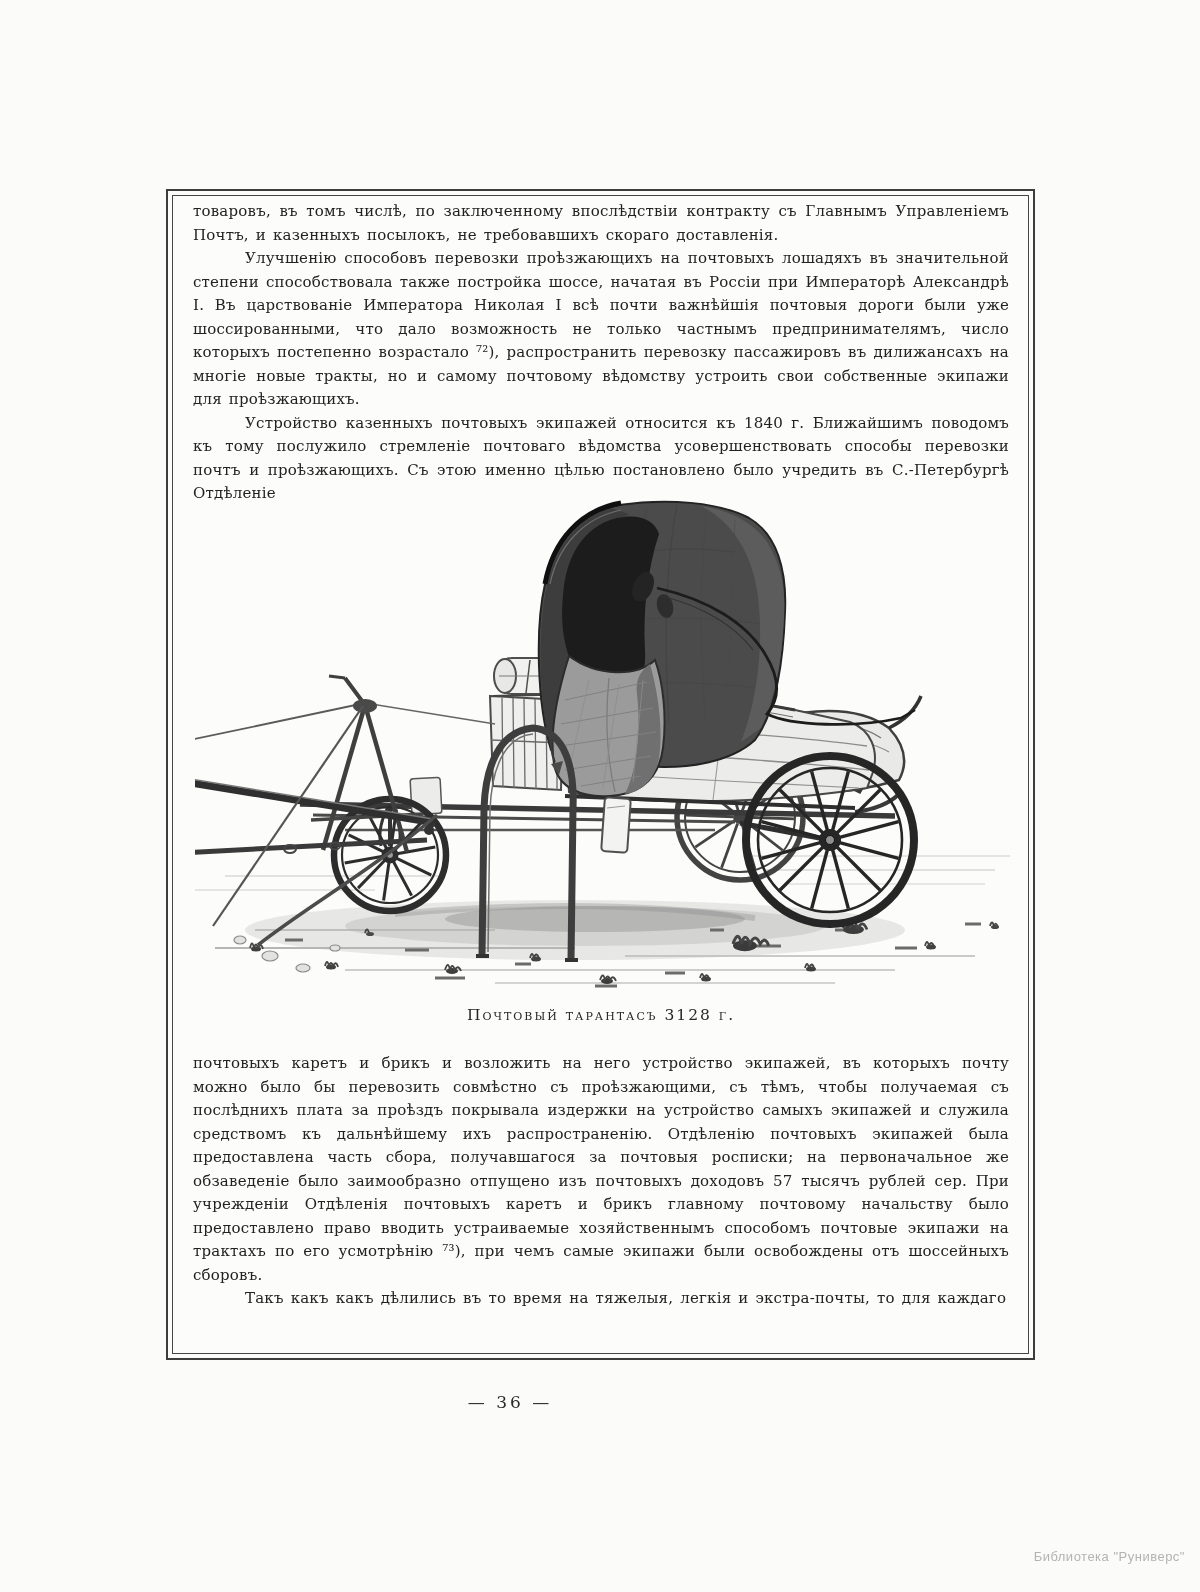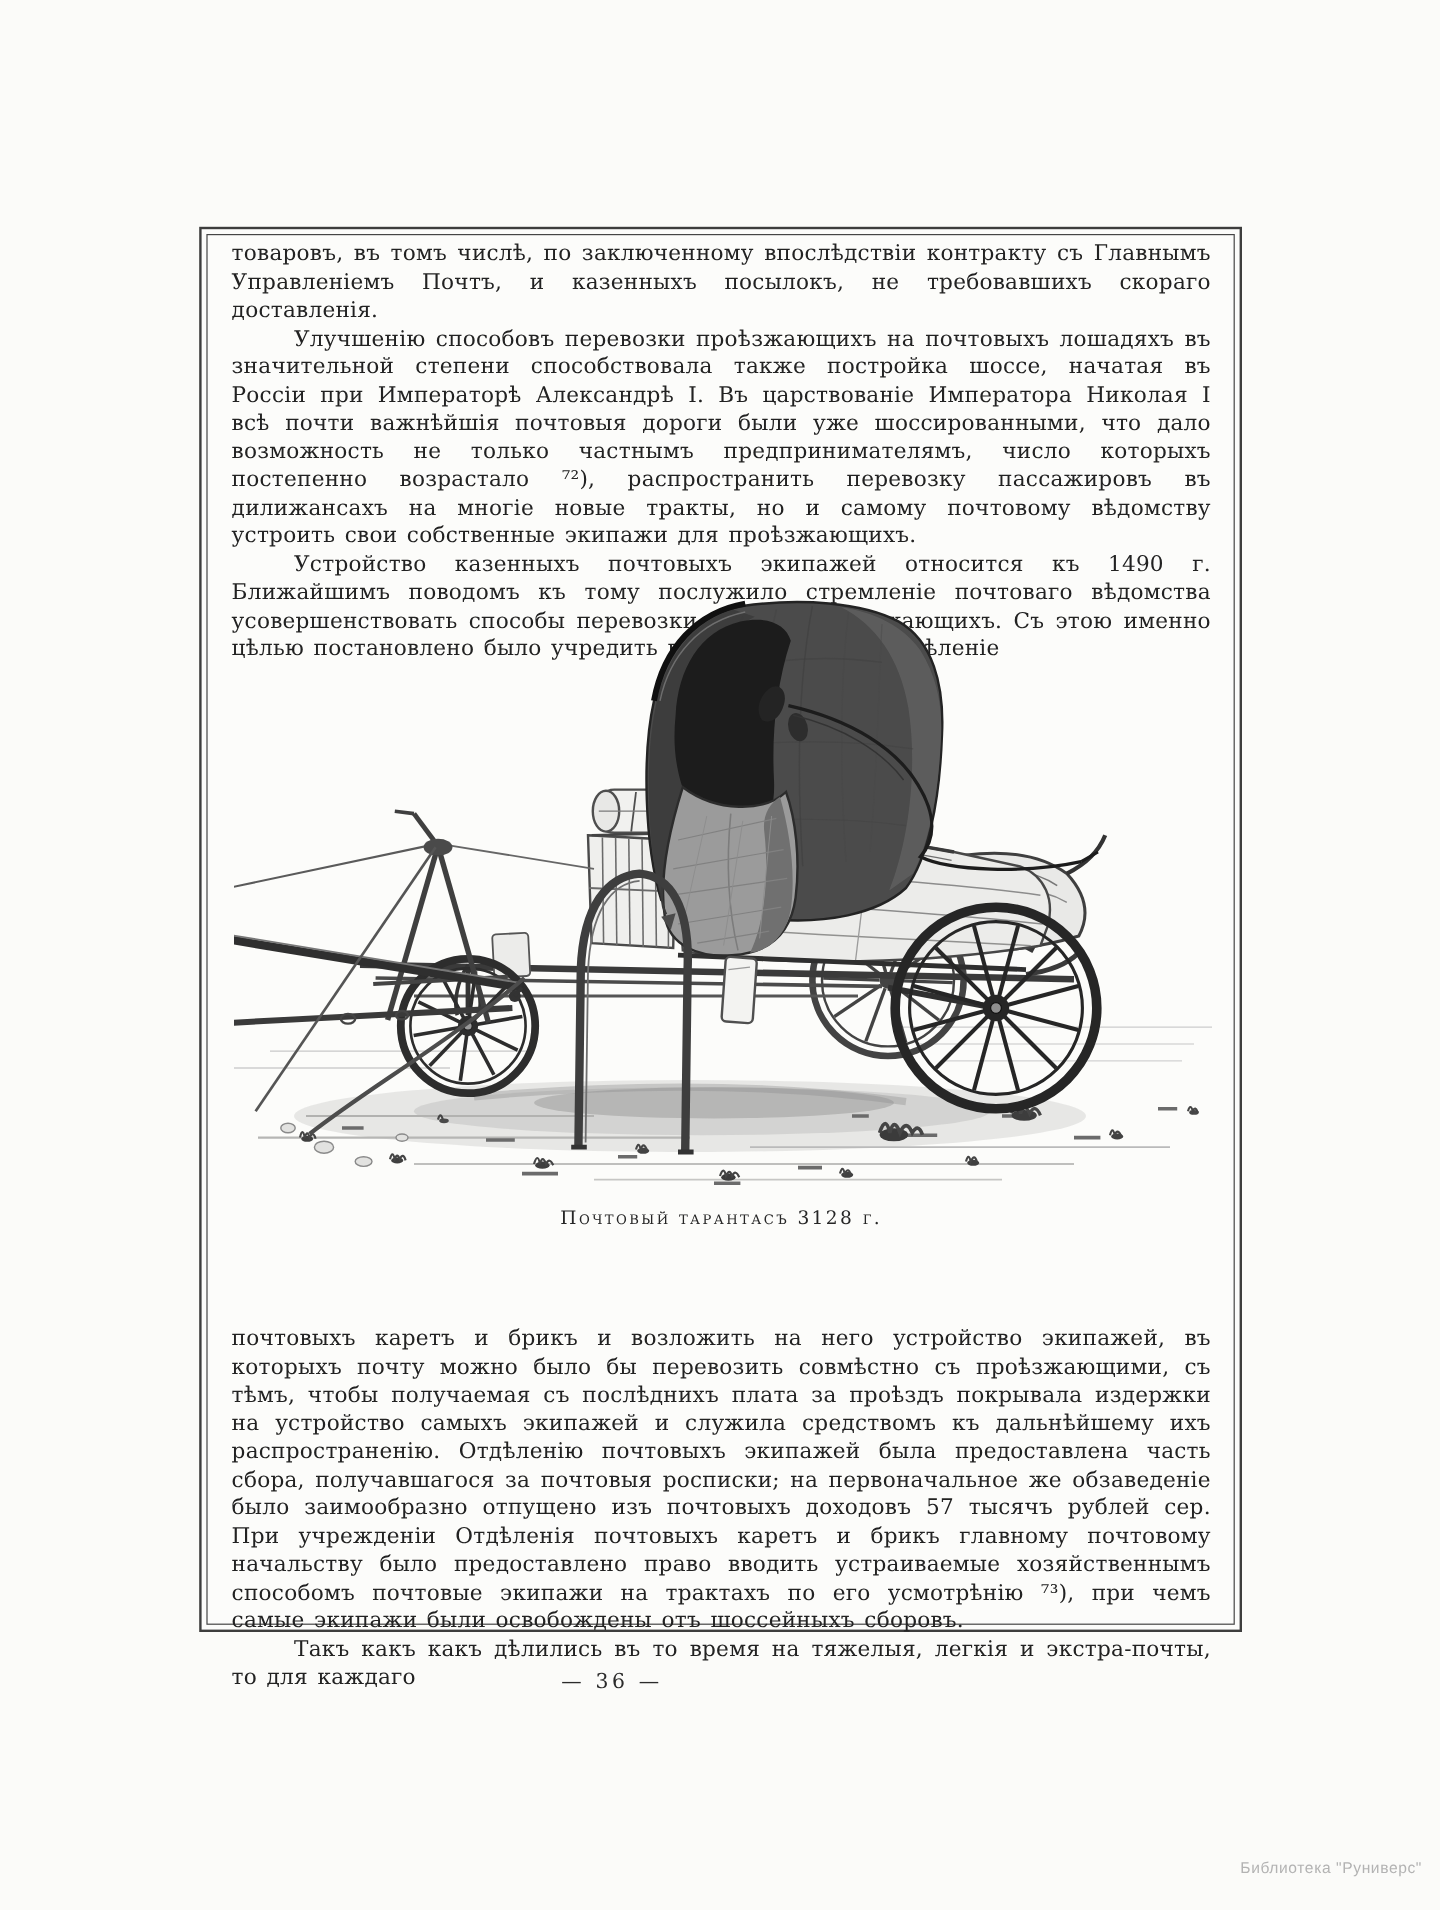--- a/index.html
+++ b/index.html
@@ -22,31 +22,31 @@
   }
   .frame-inner {
     width: 100%; height: 100%;
     border: 1px solid #454545;
     box-sizing: border-box;
   }
   .text-block {
     position: absolute;
     left: 193px;
     width: 816px;
-    font-size: 18px;
+    font-size: 15px;
     line-height: 23.5px;
     text-align: justify;
     letter-spacing: 0.2px;
     word-spacing: 2px;
     color: #222;
   }
   .text-block p { margin: 0; }
   .text-block p.indented { text-indent: 52px; }
   #block-top { top: 200px; }
-  #block-bottom { top: 1104px; }
+  #block-bottom { top: 1052px; }
   .figure-wrap {
     position: absolute;
     left: 195px; top: 478px;
     width: 820px; height: 515px;
   }
   .figure-caption {
     position: absolute;
     left: 193px; top: 1006px;
     width: 816px;
     text-align: center;
@@ -76,21 +76,21 @@
 </head>
 <body>
 
 <div class="page-frame">
   <div class="frame-inner"></div>
 </div>
 
 <div class="text-block" id="block-top">
   <p>товаровъ, въ томъ числѣ, по заключенному впослѣдствіи контракту съ Главнымъ Управленіемъ Почтъ, и казенныхъ посылокъ, не требовавшихъ скораго доставленія.</p>
   <p class="indented">Улучшенію способовъ перевозки проѣзжающихъ на почтовыхъ лошадяхъ въ значительной степени способствовала также постройка шоссе, начатая въ Россіи при Императорѣ Александрѣ I. Въ царствованіе Императора Николая I всѣ почти важнѣйшія почтовыя дороги были уже шоссированными, что дало возможность не только частнымъ предпринимателямъ, число которыхъ постепенно возрастало ⁷²), распространить перевозку пассажировъ въ дилижансахъ на многіе новые тракты, но и самому почтовому вѣдомству устроить свои собственные экипажи для проѣзжающихъ.</p>
-  <p class="indented">Устройство казенныхъ почтовыхъ экипажей относится къ 1490 г. Ближайшимъ поводомъ къ тому послужило стремленіе почтоваго вѣдомства усовершенствовать способы перевозки почтъ и проѣзжающихъ. Съ этою именно цѣлью постановлено было учредить въ С.-Петербургѣ Отдѣленіе</p>
+  <p class="indented">Устройство казенныхъ почтовыхъ экипажей относится къ 1840 г. Ближайшимъ поводомъ къ тому послужило стремленіе почтоваго вѣдомства усовершенствовать способы перевозки почтъ и проѣзжающихъ. Съ этою именно цѣлью постановлено было учредить въ С.-Петербургѣ Отдѣленіе</p>
 </div>
 
 <div class="figure-wrap">
 <svg width="820" height="515" viewBox="0 0 820 515" xmlns="http://www.w3.org/2000/svg">
 
   <g>
     <path d="M555,378 H815" stroke="#cccccc" stroke-width="1"></path>
     <path d="M570,392 H800" stroke="#c5c5c5" stroke-width="1"></path>
     <path d="M590,406 H790" stroke="#d2d2d2" stroke-width="1"></path>
     <path d="M30,398 H250" stroke="#c8c8c8" stroke-width="1"></path>

